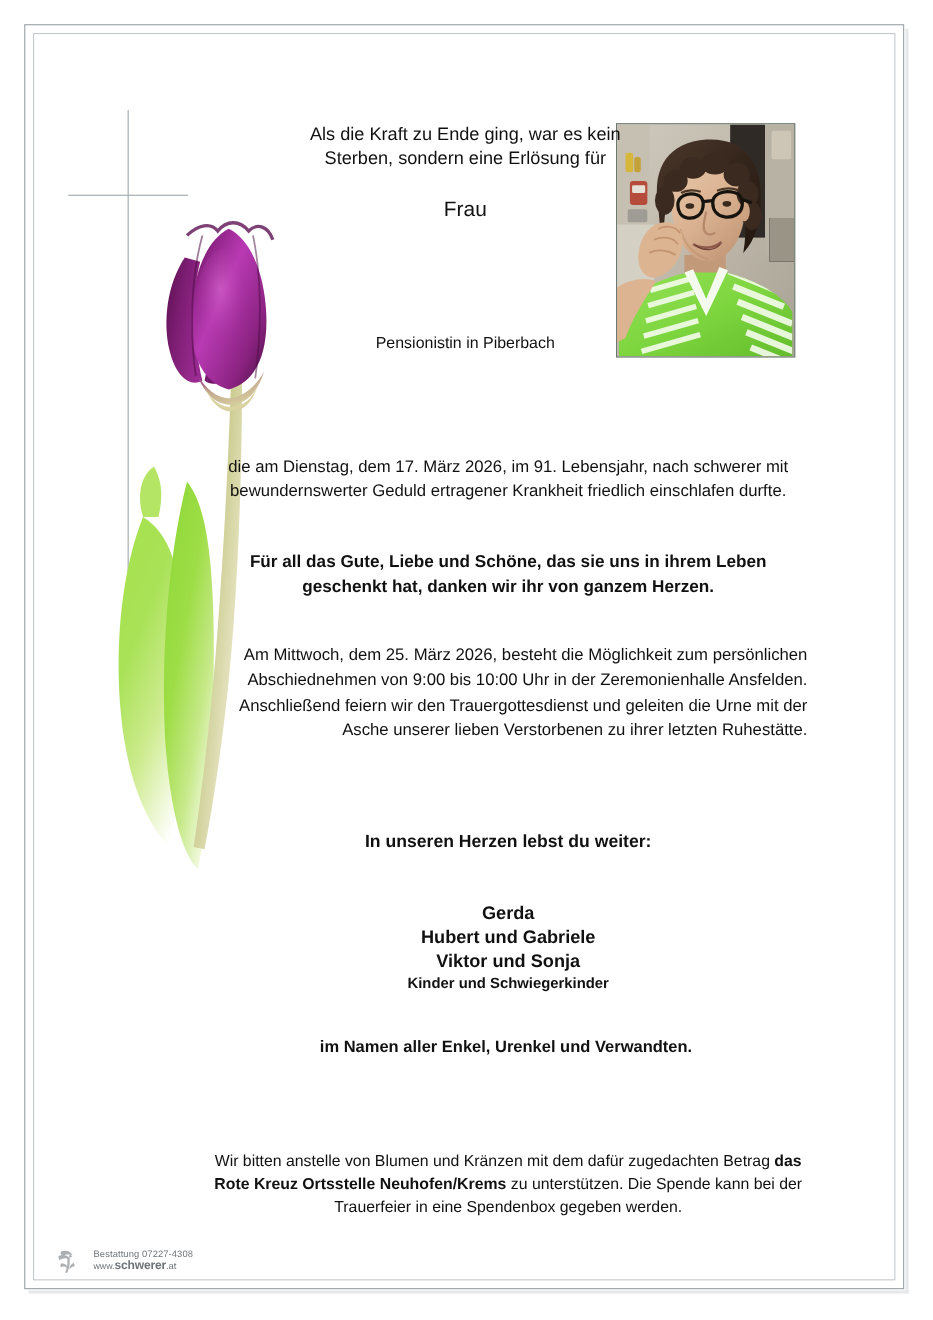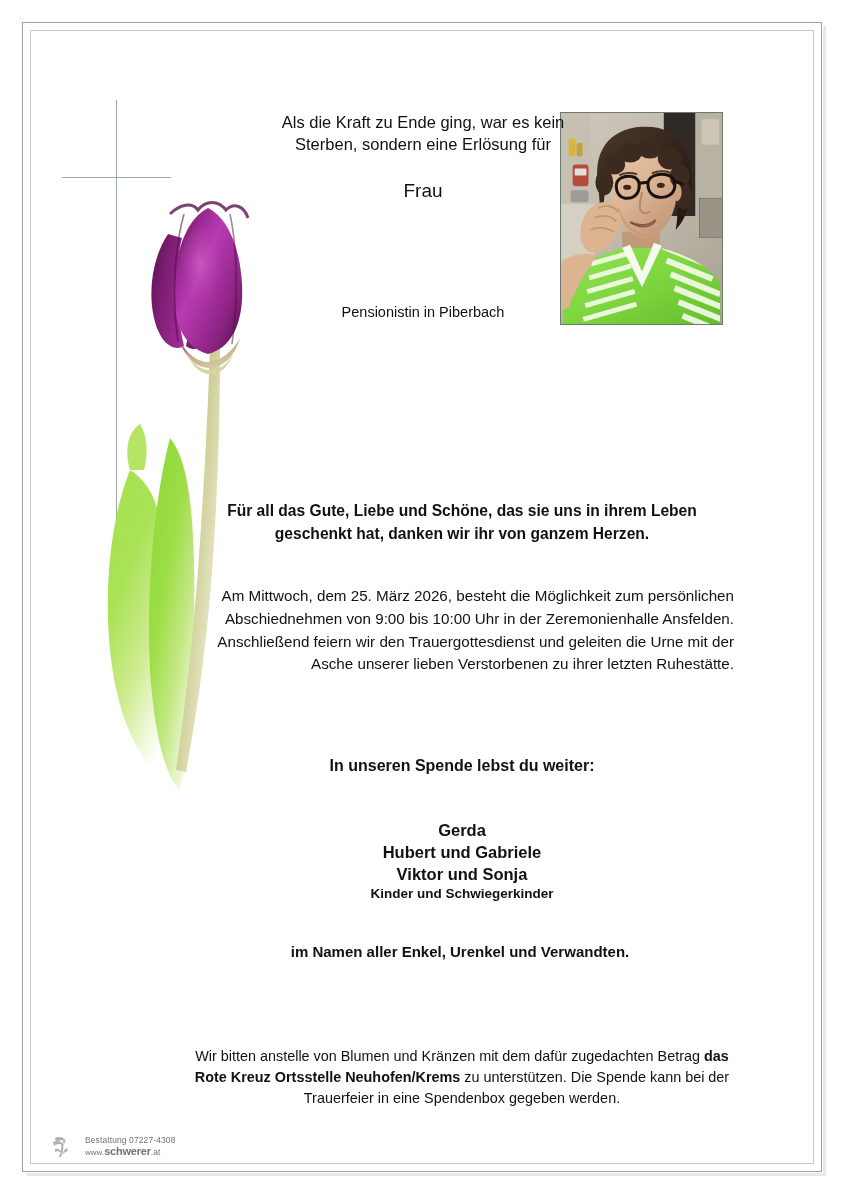--- a/index.html
+++ b/index.html
@@ -365,26 +365,27 @@
     <div class="tx verse">
       <div>Als die Kraft zu Ende ging, war es kein</div>
       <div>Sterben, sondern eine Erlösung für</div>
     </div>
 
     <div class="tx frau">Frau</div>
 
 
     <div class="tx occupation">Pensionistin in Piberbach</div>
 
+    <div class="tx para-death">die am Dienstag, dem 17. März 2026, im 91. Lebensjahr, nach schwerer mit bewundernswerter  Geduld ertragener Krankheit friedlich einschlafen durfte.</div>
 
     <div class="tx para-thanks">Für all das Gute, Liebe und Schöne, das sie uns in ihrem Leben geschenkt hat, danken wir ihr von ganzem Herzen.</div>
 
     <div class="tx para-funeral">Am Mittwoch, dem 25. März 2026, besteht die Möglichkeit zum persönlichen Abschiednehmen von 9:00 bis 10:00 Uhr in der Zeremonienhalle Ansfelden. Anschließend feiern wir den Trauergottesdienst und geleiten die Urne mit der Asche unserer lieben Verstorbenen zu ihrer letzten Ruhestätte.</div>
 
-    <div class="tx heart-line">In unseren Spende lebst du weiter:</div>
+    <div class="tx heart-line">In unseren Herzen lebst du weiter:</div>
 
     <div class="tx family">
       <div>Gerda</div>
       <div>Hubert und Gabriele</div>
       <div>Viktor und Sonja</div>
       <div class="rel">Kinder und Schwiegerkinder</div>
     </div>
 
     <div class="tx names-line">im Namen aller Enkel, Urenkel und Verwandten.</div>
 

